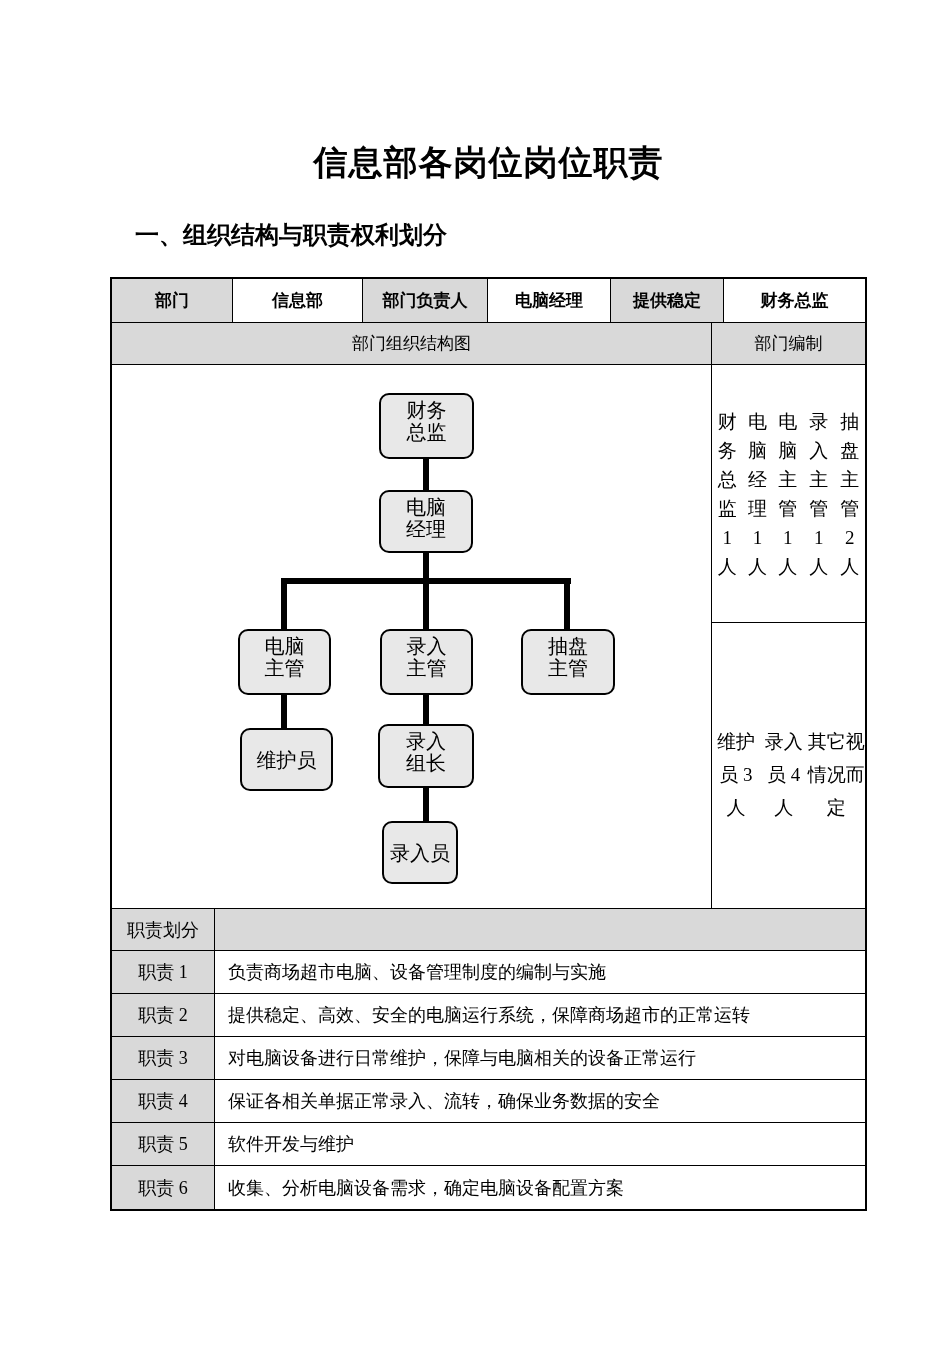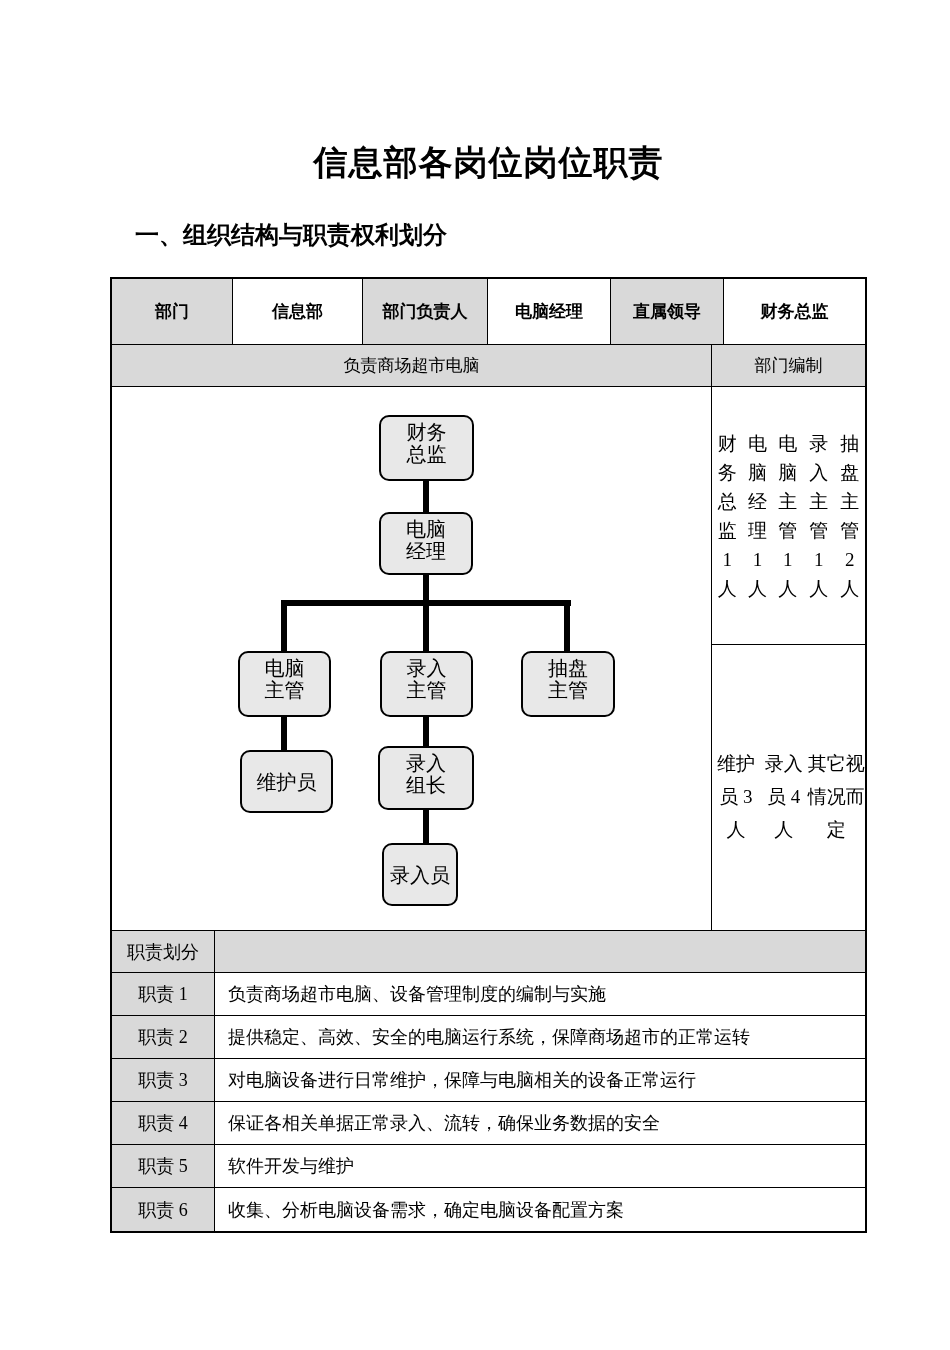--- a/index.html
+++ b/index.html
@@ -30,21 +30,21 @@
   }
   .cell.last { border-right:none; }
   .gray { background:#d9d9d9; }
   .sans-b {
     font-family:"Liberation Sans","DejaVu Sans",sans-serif;
     font-weight:bold; font-size:17px;
   }
   .serif-17 { font-size:17px; }
   .serif-18 { font-size:18px; }
   
-  .r1 { height:66px;text-align:center; }
+  .r1 { height:44px;text-align:center; }
   .r1 .c1 { width:121px; } .r1 .c2 { width:130px; } .r1 .c3 { width:125px; }
   .r1 .c4 { width:123px; } .r1 .c5 { width:113px; } .r1 .c6 { flex:1; }
   .r2 { height:42px; }
   .r2 .c-span { width:600px; }
   .r2 .c-right { flex:1; }
   .r3 { height:544px; }
   .org-cell {
     width:600px; position:relative; box-sizing:border-box;
     border-right:1.5px solid #000; border-bottom:1.5px solid #000; background:#fff;
   }
@@ -87,26 +87,26 @@
   <h1 class="doc-title">信息部各岗位岗位职责</h1>
   <h2 class="section-heading">一、组织结构与职责权利划分</h2>
 
   <div class="tbl">
 
     <div class="row r1">
       <div class="cell c1 gray sans-b">部门</div>
       <div class="cell c2 sans-b">信息部</div>
       <div class="cell c3 gray sans-b">部门负责人</div>
       <div class="cell c4 sans-b">电脑经理</div>
-      <div class="cell c5 gray sans-b">直属领导</div>
+      <div class="cell c5 gray sans-b">提供稳定</div>
       <div class="cell c6 last sans-b">财务总监</div>
     </div>
 
     <div class="row r2">
-      <div class="cell c-span gray serif-17">负责商场超市电脑</div>
+      <div class="cell c-span gray serif-17">部门组织结构图</div>
       <div class="cell c-right last gray serif-17">部门编制</div>
     </div>
 
     <div class="row r3">
       <div class="org-cell">
 
         <div class="cv" style="left:311px; top:94px;  height:31px;"></div>
         <div class="cv" style="left:311px; top:188px; height:28px;"></div>
         <div class="ch" style="left:169px; top:213px; width:290px;"></div>
         <div class="cv" style="left:169px; top:219px; height:45px;"></div>

